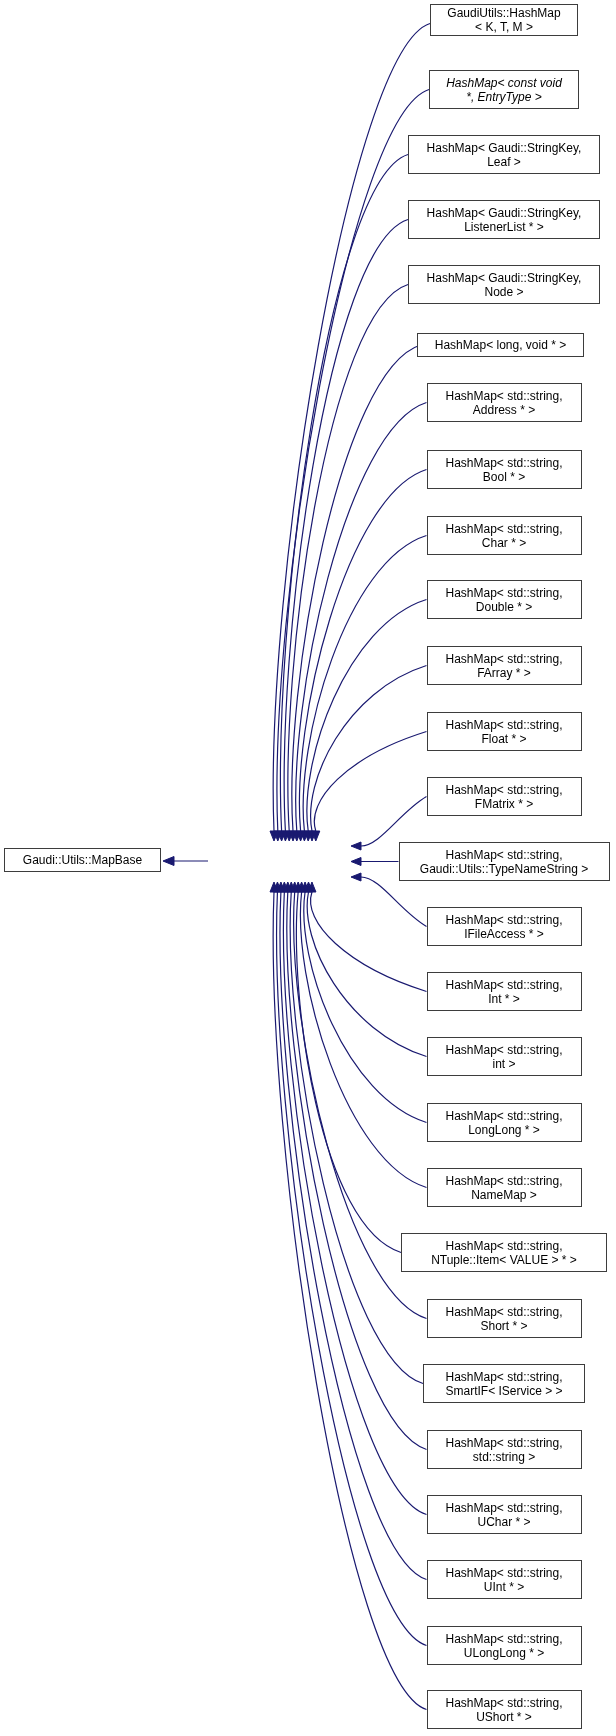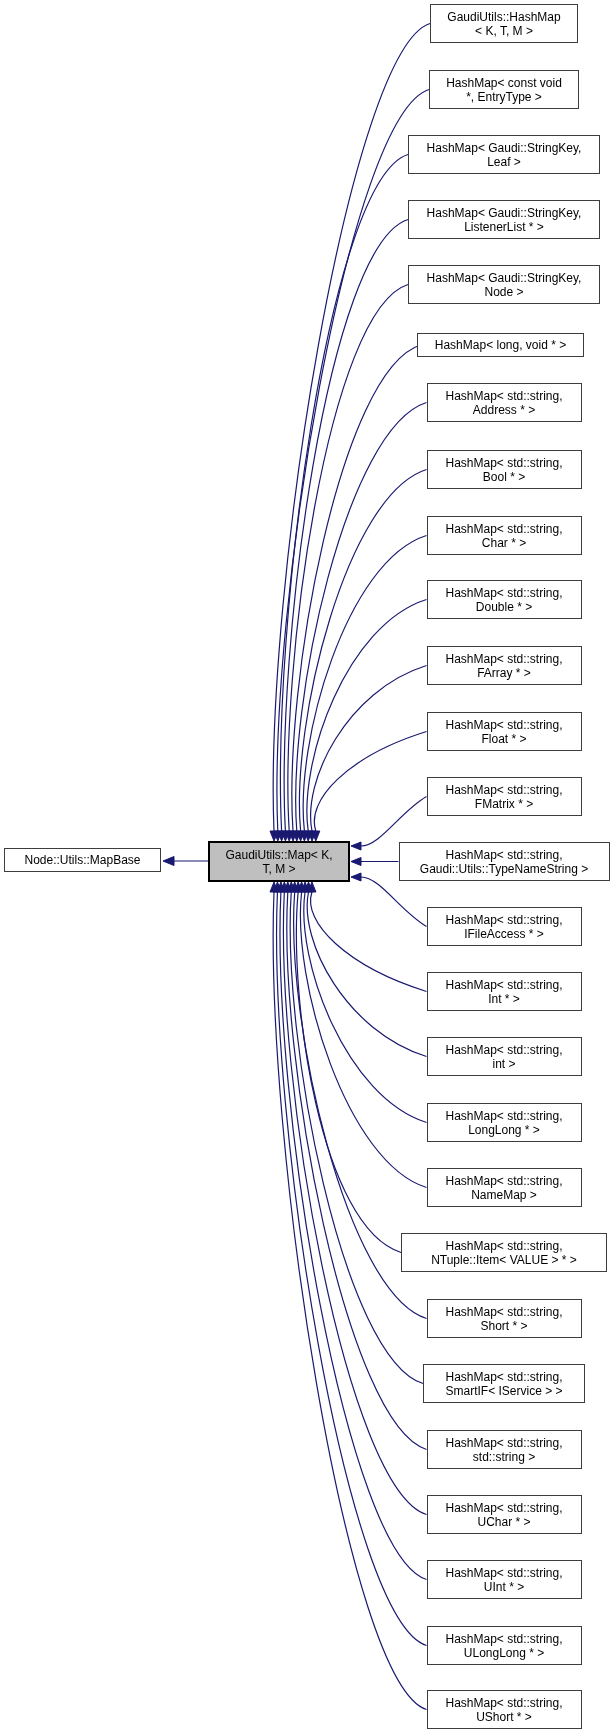--- a/index.html
+++ b/index.html
@@ -94,34 +94,30 @@
       <polygon points="280.9,882 276.9,892 284.9,892" fill="#191970" stroke="#191970"></polygon>
       <path d="M 426.5 1645.5 C 346.5 1620.5 267.45 1118.0500000000002 277.45 892" fill="none" stroke="#191970" stroke-width="1.2"></path>
       <polygon points="277.45,882 273.45,892 281.45,892" fill="#191970" stroke="#191970"></polygon>
       <path d="M 426.5 1709.5 C 346.5 1684.5 264 1137.25 274 892" fill="none" stroke="#191970" stroke-width="1.2"></path>
       <polygon points="274,882 270,892 278,892" fill="#191970" stroke="#191970"></polygon>
       <path d="M 208 861 L 174 861" fill="none" stroke="#191970" stroke-width="1.2"></path>
       <polygon points="163,861 174,856.5 174,865.5" fill="#191970" stroke="#191970"></polygon>
     </svg>
 
   <div class="node" id="base-node">
-    <span>Node::Utils::MapBase</span>
+    <span>Gaudi::Utils::MapBase</span>
   </div>
 
-  <div class="node" id="center-node">
-    <span>GaudiUtils::Map&lt; K,</span>
-    <span>T, M &gt;</span>
-  </div>
 
   <div id="derived-container">
-      <div class="node" style="left: 430px; top: 4px; width: 148px; height: 39px;">
+      <div class="node" style="left: 430px; top: 4px; width: 148px; height: 32px;">
         <span>GaudiUtils::HashMap</span>
         <span>&lt; K, T, M &gt;</span>
       </div>
-      <div class="node" style="left: 429px; top: 70px; width: 150px; height: 39px;">
+      <div class="node" style="left: 429px; top: 70px; width: 150px; height: 39px; font-style: italic;">
         <span>HashMap&lt; const void</span>
         <span>*, EntryType &gt;</span>
       </div>
       <div class="node" style="left: 408px; top: 135px; width: 192px; height: 39px;">
         <span>HashMap&lt; Gaudi::StringKey,</span>
         <span>Leaf &gt;</span>
       </div>
       <div class="node" style="left: 408px; top: 200px; width: 192px; height: 39px;">
         <span>HashMap&lt; Gaudi::StringKey,</span>
         <span>ListenerList * &gt;</span>

